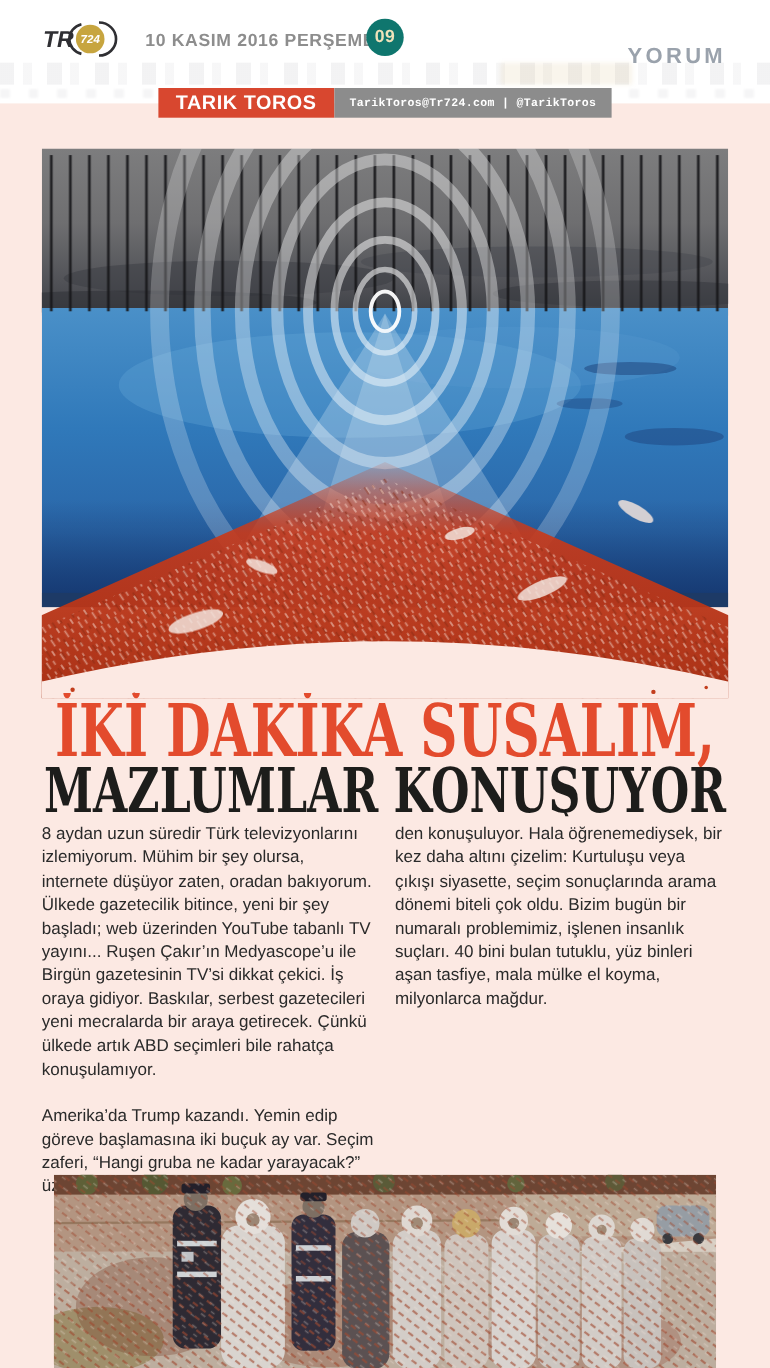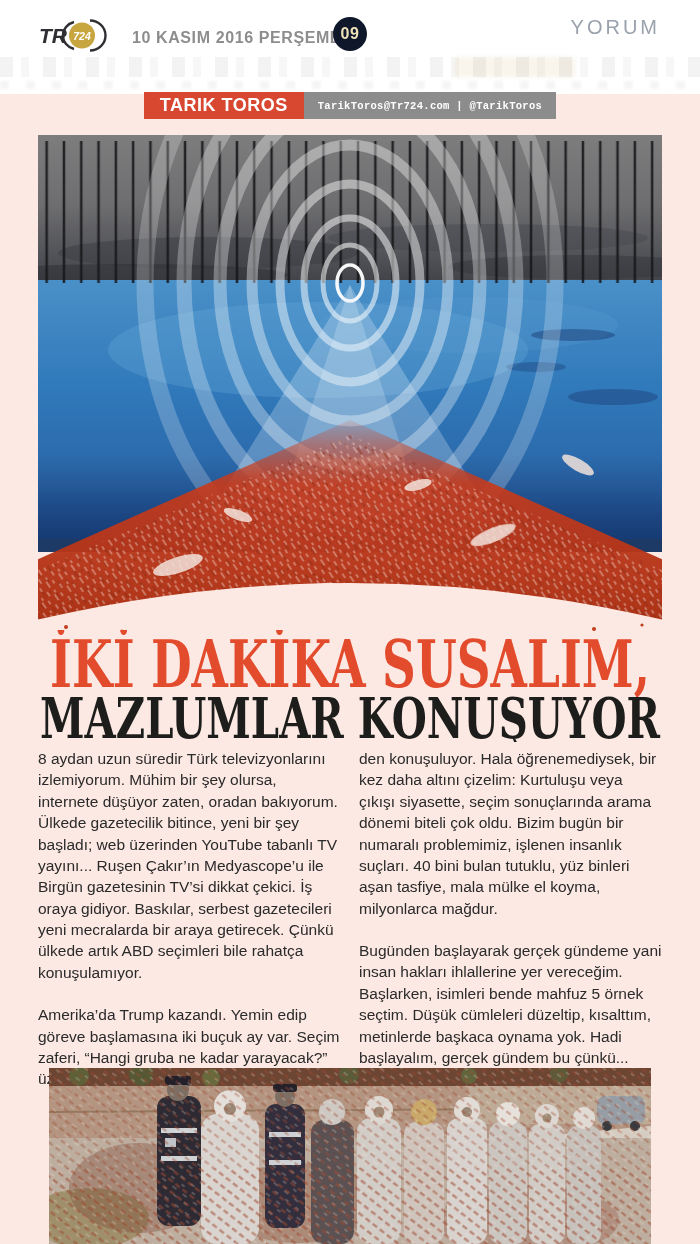--- a/index.html
+++ b/index.html
@@ -9,32 +9,32 @@
     font-family:"Liberation Sans",sans-serif;
     -webkit-font-smoothing:antialiased;
   }
   
   .header{position:absolute;top:0;left:0;width:700px;height:94px;background:#ffffff;}
   .header-left{position:absolute;left:38px;top:18px;display:flex;align-items:center;gap:12px;}
   .logo-svg{display:block;}
   .date{font-size:16px;font-weight:bold;letter-spacing:.6px;color:#8d8d8d;white-space:nowrap;padding-top:4px;}
   .page-circle{
     position:absolute;left:333px;top:17px;width:34px;height:34px;border-radius:50%;
-    background:#0f172a;display:flex;align-items:center;justify-content:center;
+    background:#0f766e;display:flex;align-items:center;justify-content:center;
     color:#eee2ba;font-weight:bold;font-size:16px;letter-spacing:.5px;
   }
-  .section{position:absolute;right:40px;top:16px;font-size:20px;font-weight:normal;
+  .section{position:absolute;right:40px;top:40px;font-size:20px;font-weight:bold;
     letter-spacing:3px;color:#9aa2ac;}
   .ghost1{position:absolute;top:57px;left:0;width:700px;height:20px;opacity:.9;filter:blur(.6px);
     background:repeating-linear-gradient(90deg,rgba(125,125,135,.10) 0 13px,transparent 13px 21px,rgba(125,125,135,.07) 21px 29px,transparent 29px 43px);}
   .ghost1b{position:absolute;top:57px;left:455px;width:120px;height:20px;background:rgba(205,175,95,.12);filter:blur(2px);}
   .ghost2{position:absolute;top:81px;left:0;width:700px;height:8px;filter:blur(.8px);
     background:repeating-linear-gradient(90deg,rgba(130,130,140,.08) 0 9px,transparent 9px 26px);}
   
-  .byline{position:absolute;top:92px;left:0;width:700px;display:flex;justify-content:center;align-items:flex-end;}
+  .byline{position:absolute;top:80px;left:0;width:700px;display:flex;justify-content:center;align-items:flex-end;}
   .byline-author{background:#d8472f;color:#ffffff;font-weight:bold;font-size:18px;letter-spacing:.5px;
     height:27px;display:flex;align-items:center;padding:0 16px;}
   .byline-contact{background:#8c8c8c;color:#ffffff;font-weight:bold;font-size:10.5px;letter-spacing:.3px;
     height:27px;display:flex;align-items:center;padding:0 14px;font-family:Liberation Mono, monospace;}
   
   .hero{position:absolute;left:38px;top:135px;width:624px;height:500px;}
   
   .headline{position:absolute;left:38px;top:630px;width:624px;height:112px;}
   
   .article{position:absolute;left:38px;top:748px;width:624px;display:flex;gap:18px;}
@@ -173,21 +173,20 @@
   <text x="312" y="108" text-anchor="middle" font-family="DejaVu Serif, serif" font-weight="bold" font-size="56" fill="#1d1d1b" textLength="620" lengthAdjust="spacingAndGlyphs">MAZLUMLAR KONUŞUYOR</text>
 </svg>
 
 <div class="article">
   <div class="col">
     <p>8 aydan uzun süredir Türk televizyonlarını izlemiyorum. Mühim bir şey olursa, internete düşüyor zaten, oradan bakıyorum. Ülkede gazetecilik bitince, yeni bir şey başladı; web üzerinden YouTube tabanlı TV yayını... Ruşen Çakır’ın Medyascope’u ile Birgün gazetesinin TV’si dikkat çekici. İş oraya gidiyor. Baskılar, serbest gazetecileri yeni mecralarda bir araya getirecek. Çünkü ülkede artık ABD seçimleri bile rahatça konuşulamıyor.</p>
     <p>Amerika’da Trump kazandı. Yemin edip göreve başlamasına iki buçuk ay var. Seçim zaferi, “Hangi gruba ne kadar yarayacak?” üzerin-</p>
   </div>
   <div class="col">
     <p>den konuşuluyor. Hala öğrenemediysek, bir kez daha altını çizelim: Kurtuluşu veya çıkışı siyasette, seçim sonuçlarında arama dönemi biteli çok oldu. Bizim bugün bir numaralı problemimiz, işlenen insanlık suçları. 40 bini bulan tutuklu, yüz binleri aşan tasfiye, mala mülke el koyma, milyonlarca mağdur.</p>
-    <p>Bugünden başlayarak gerçek gündeme yani insan hakları ihlallerine yer vereceğim. Başlarken, isimleri bende mahfuz 5 örnek seçtim. Düşük cümleleri düzeltip, kısalttım, metinlerde başkaca oynama yok. Hadi başlayalım, gerçek gündem bu çünkü...</p>
   </div>
 </div>
 
 <svg class="bottom-photo" viewBox="0 0 602 176" preserveAspectRatio="none">
   <defs>
     <pattern id="hatchA" width="9" height="9" patternUnits="userSpaceOnUse" patternTransform="rotate(38)">
       <path d="M0,4.5 H5.5" stroke="#a04a31" stroke-width="2" fill="none"></path>
     </pattern>
     <pattern id="hatchB" width="13" height="13" patternUnits="userSpaceOnUse" patternTransform="rotate(38)">
       <path d="M1,4 H6 M7,10 H11" stroke="#f1e2d8" stroke-width="1.4" fill="none"></path>

